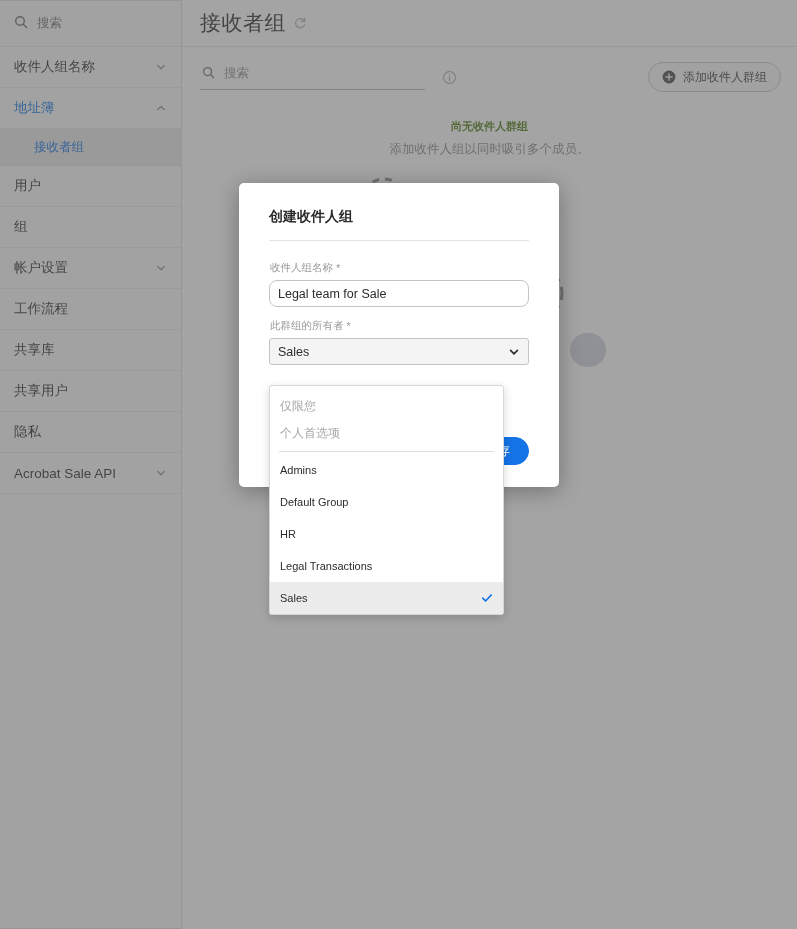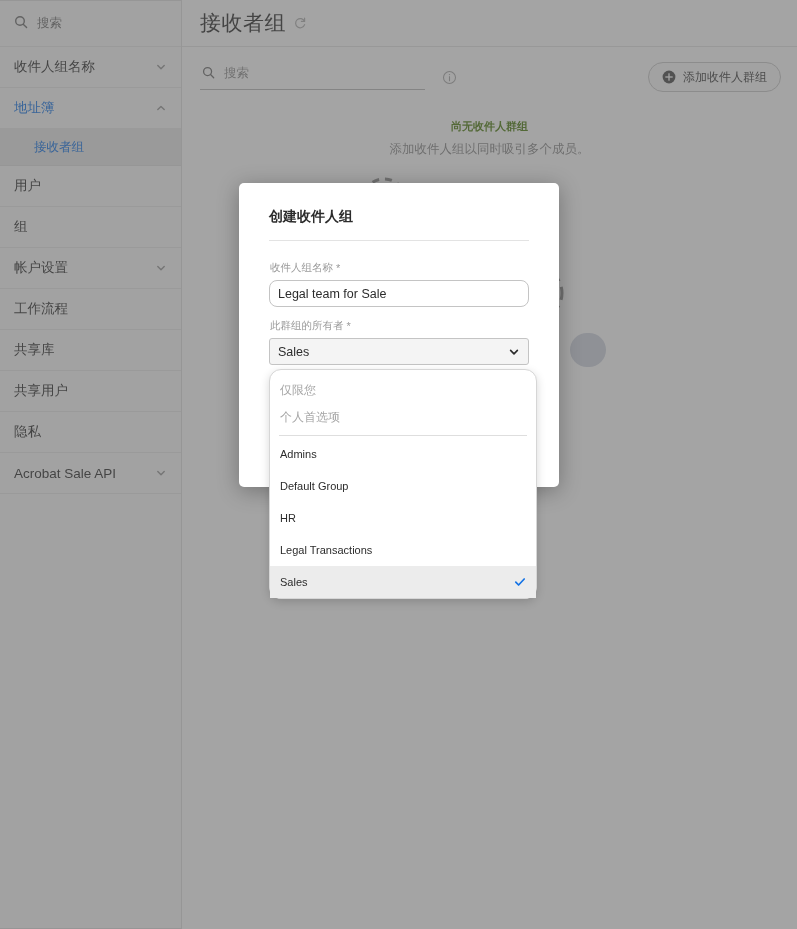--- a/index.html
+++ b/index.html
@@ -208,25 +208,25 @@
     font-size: 12.5px;
     color: #2c2c2c;
     cursor: pointer;
   }
   .sel-box .val { flex: 1 1 auto; }
   .sel-box .chev { width: 12px; height: 12px; }
 
   
   .dd-pop {
     position: absolute;
-    left: 30px; top: 186px;
-    width: 268px;
+    left: 30px; top: 202px;
+    width: 235px;
     background: #ffffff;
     border: 1px solid #d6d6d6;
-    border-radius: 12px;
+    border-radius: 3px;
     box-shadow: 0 3px 10px rgba(0,0,0,.16);
     padding: 7px 0 0 0;
     z-index: 70;
   }
   .dd-item {
     height: 32px;
     display: flex; align-items: center;
     padding: 0 10px;
     font-size: 11px;
     color: #2c2c2c;

